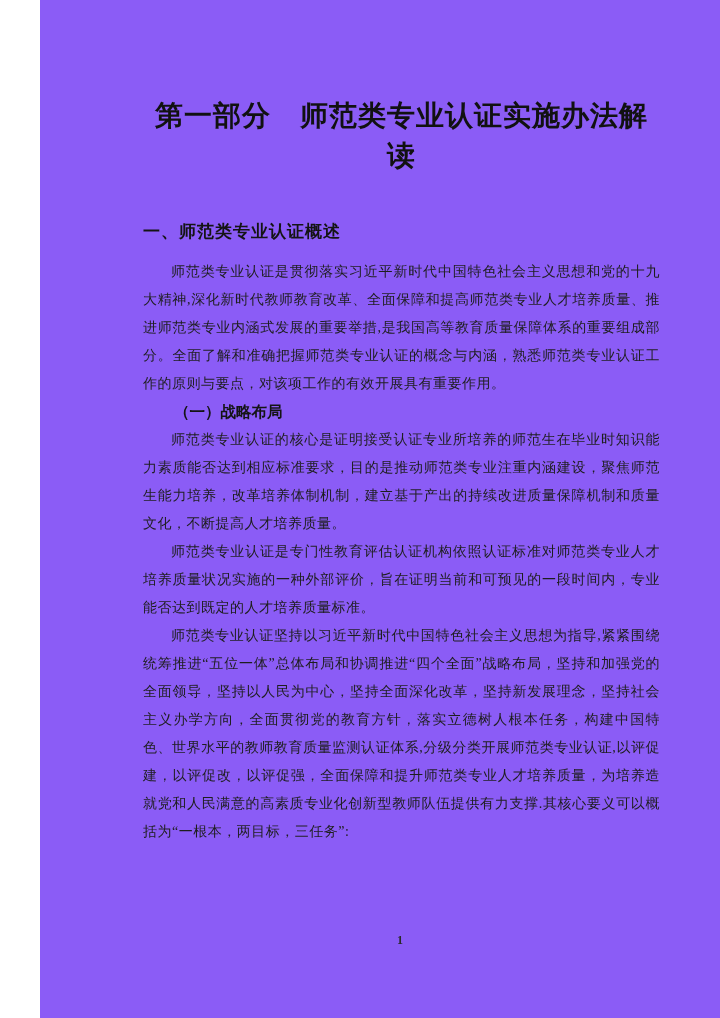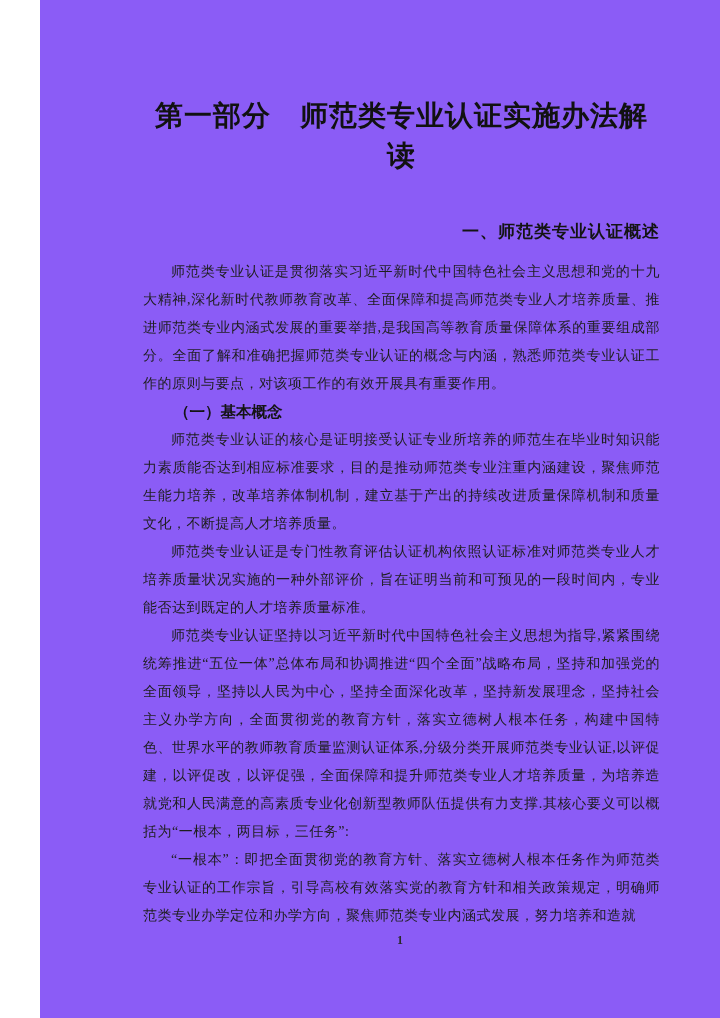--- a/index.html
+++ b/index.html
@@ -25,21 +25,21 @@
     text-align: center;
     font-family: "Liberation Sans", sans-serif;
     font-weight: bold;
     font-size: 28px;
     line-height: 40px;
     letter-spacing: 1px;
     color: #111111;
   }
   .section-heading {
     margin: 44px 0 0 0;
-    text-align: right;
+    text-align: left;
     font-family: "Liberation Sans", sans-serif;
     font-weight: bold;
     font-size: 17px;
     line-height: 23px;
     letter-spacing: 1px;
     color: #141414;
   }
   .body-text {
     margin-top: 15px;
   }
@@ -78,28 +78,27 @@
 <div class="page">
 
   <h1 class="doc-title">第一部分　师范类专业认证实施办法解读</h1>
 
   <h2 class="section-heading">一、师范类专业认证概述</h2>
 
   <div class="body-text">
 
     <p class="para">师范类专业认证是贯彻落实习近平新时代中国特色社会主义思想和党的十九大精神,深化新时代教师教育改革、全面保障和提高师范类专业人才培养质量、推进师范类专业内涵式发展的重要举措,是我国高等教育质量保障体系的重要组成部分。全面了解和准确把握师范类专业认证的概念与内涵，熟悉师范类专业认证工作的原则与要点，对该项工作的有效开展具有重要作用。</p>
 
-    <h3 class="subheading">（一）基本概念</h3>
+    <h3 class="subheading">（一）战略布局</h3>
 
     <p class="para">师范类专业认证的核心是证明接受认证专业所培养的师范生在毕业时知识能力素质能否达到相应标准要求，目的是推动师范类专业注重内涵建设，聚焦师范生能力培养，改革培养体制机制，建立基于产出的持续改进质量保障机制和质量文化，不断提高人才培养质量。</p>
 
     <p class="para">师范类专业认证是专门性教育评估认证机构依照认证标准对师范类专业人才培养质量状况实施的一种外部评价，旨在证明当前和可预见的一段时间内，专业能否达到既定的人才培养质量标准。</p>
 
 
     <p class="para">师范类专业认证坚持以习近平新时代中国特色社会主义思想为指导,紧紧围绕统筹推进“五位一体”总体布局和协调推进“四个全面”战略布局，坚持和加强党的全面领导，坚持以人民为中心，坚持全面深化改革，坚持新发展理念，坚持社会主义办学方向，全面贯彻党的教育方针，落实立德树人根本任务，构建中国特色、世界水平的教师教育质量监测认证体系,分级分类开展师范类专业认证,以评促建，以评促改，以评促强，全面保障和提升师范类专业人才培养质量，为培养造就党和人民满意的高素质专业化创新型教师队伍提供有力支撑.其核心要义可以概括为“一根本，两目标，三任务”:</p>
 
-    <p class="para">“一根本”：即把全面贯彻党的教育方针、落实立德树人根本任务作为师范类专业认证的工作宗旨，引导高校有效落实党的教育方针和相关政策规定，明确师范类专业办学定位和办学方向，聚焦师范类专业内涵式发展，努力培养和造就</p>
 
   </div>
 
   <div class="page-number">1</div>
 
 </div>
 
 </body></html>

